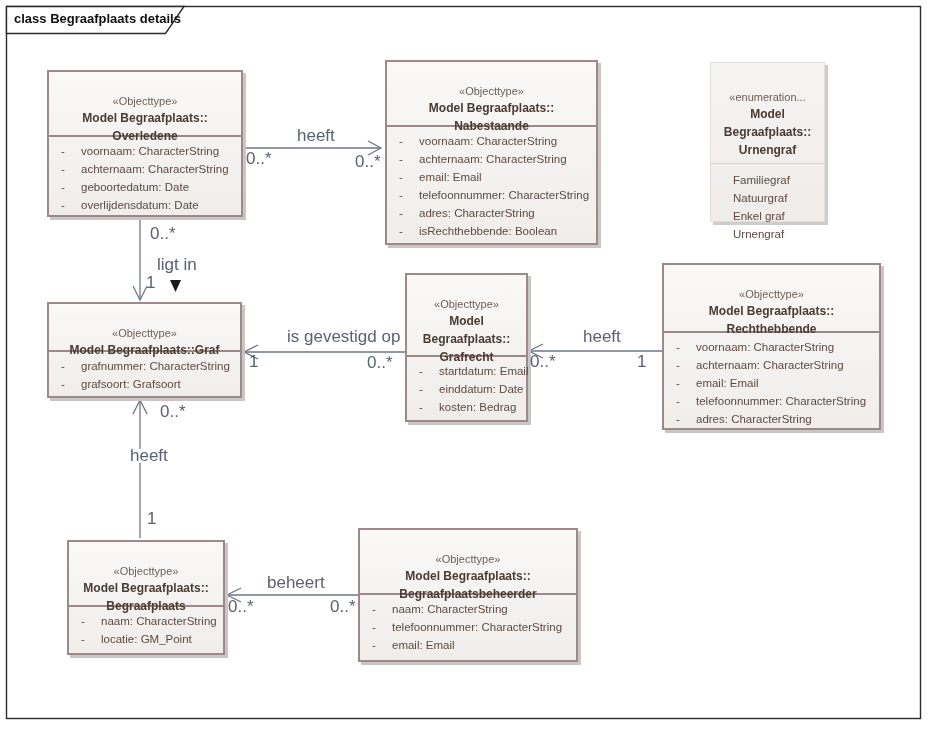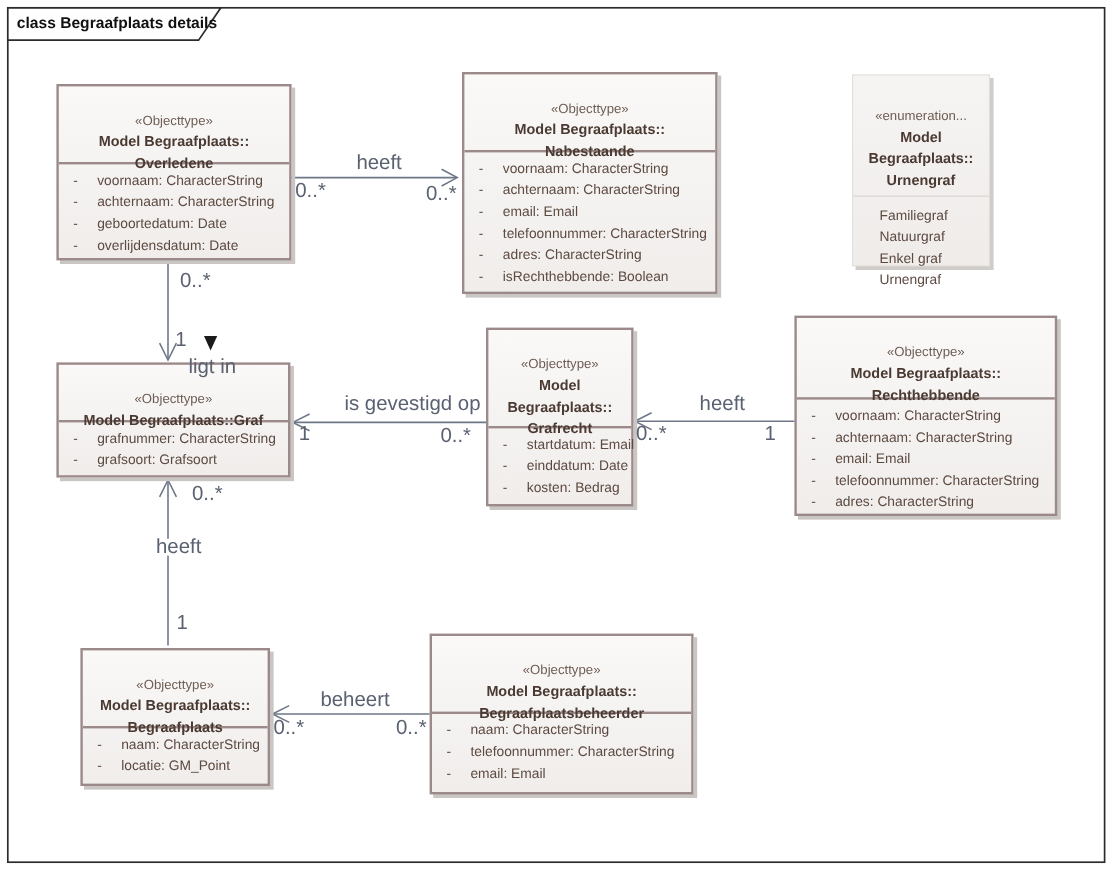--- a/index.html
+++ b/index.html
@@ -269,21 +269,21 @@
           <span class="vis">-</span>
           <span>email: Email</span>
         </div>
     </div>
   </div>
 
   <span class="conn-label" style="left:297px; top:129px;">heeft</span>
   <span class="mult" style="left:246px; top:152px;">0..*</span>
   <span class="mult" style="left:355px; top:155px;">0..*</span>
 
-  <span class="conn-label" style="left:157px; top:258px;margin-top:41px;">ligt in</span>
+  <span class="conn-label" style="left:157px; top:258px;">ligt in</span>
   <span class="mult" style="left:150px; top:227px;">0..*</span>
   <span class="mult" style="left:146px; top:276px;">1</span>
 
   <span class="conn-label" style="left:287px; top:330px;">is gevestigd op</span>
   <span class="mult" style="left:249px; top:355px;">1</span>
   <span class="mult" style="left:367px; top:356px;">0..*</span>
 
   <span class="conn-label" style="left:583px; top:330px;">heeft</span>
   <span class="mult" style="left:530px; top:355px;">0..*</span>
   <span class="mult" style="left:637px; top:355px;">1</span>

